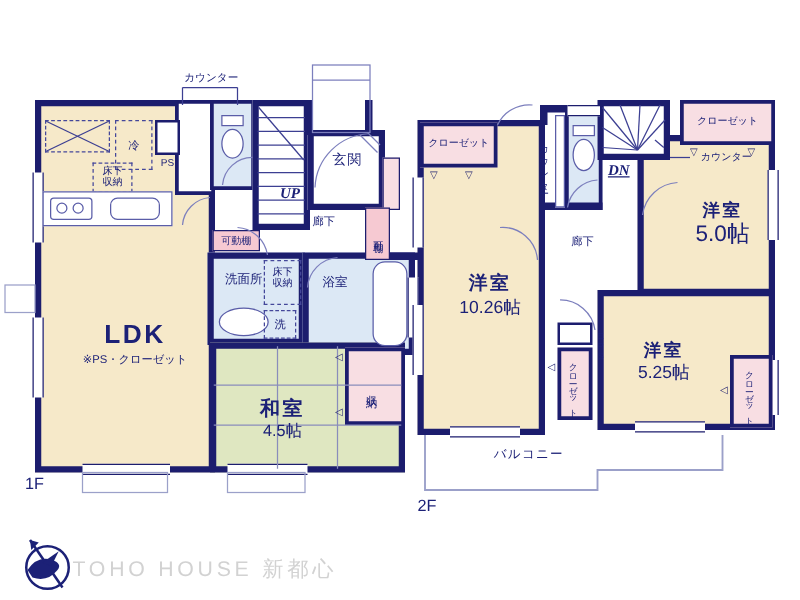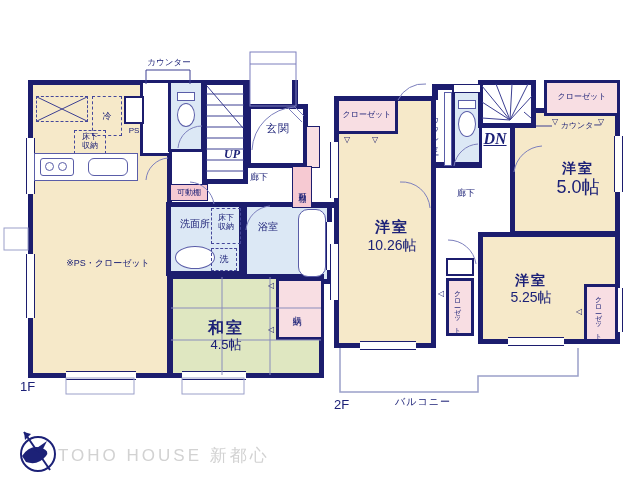--- a/index.html
+++ b/index.html
@@ -70,20 +70,21 @@
   <div class="furn dash" style="left:211px;top:248px;width:26px;height:23px;"></div>
   <div class="furn fixture" style="left:298px;top:209px;width:28px;height:68px;border-radius:10px;"></div>
   <div class="furn pinklabel" style="left:170px;top:184px;width:38px;height:17px;">
     <span class="label" style="position:static;font-size:8px;">可動棚</span>
   </div>
   <div class="furn pinklabel" style="left:292px;top:166px;width:20px;height:42px;">
     <span class="label v" style="position:static;font-size:8px;">可動棚</span>
   </div>
 
   <div class="label" style="left:52px;top:256px;width:112px;">
+    <div style="font-size:21px;font-weight:bold;letter-spacing:2px;">LDK</div>
     <div style="font-size:9px;margin-top:2px;">※PS・クローゼット</div>
   </div>
   <div class="label" style="left:186px;top:319px;width:80px;">
     <div style="font-size:16px;font-weight:bold;letter-spacing:2px;">和室</div>
     <div style="font-size:13px;margin-top:1px;">4.5帖</div>
   </div>
   <div class="label" style="left:254px;top:122px;width:48px;font-size:11px;letter-spacing:1px;text-align:center;">玄関</div>
   <div class="label" style="left:242px;top:172px;width:34px;font-size:9px;">廊下</div>
   <div class="label" style="left:172px;top:218px;width:46px;font-size:10px;">洗面所</div>
   <div class="label" style="left:248px;top:221px;width:40px;font-size:10px;">浴室</div>
@@ -138,23 +139,23 @@
     <div style="font-size:14px;font-weight:bold;letter-spacing:2px;">洋室</div>
     <div style="font-size:14px;margin-top:1px;">5.25帖</div>
   </div>
   <div class="label" style="left:340px;top:110px;width:54px;font-size:8px;">クローゼット</div>
   <div class="label" style="left:552px;top:92px;width:60px;font-size:8px;">クローゼット</div>
   <div class="label v" style="left:453px;top:282px;height:52px;font-size:7px;">クローゼット</div>
   <div class="label v" style="left:594px;top:288px;height:52px;font-size:7px;">クローゼット</div>
   <div class="label v" style="left:430px;top:98px;height:66px;font-size:8px;">カウンター</div>
   <div class="label" style="left:552px;top:121px;width:58px;font-size:8px;">カウンター</div>
   <div class="label" style="left:450px;top:188px;width:32px;font-size:9px;">廊下</div>
-  <div class="label serif-i" style="left:482px;top:130px;width:26px;font-size:16px;text-decoration:underline;">DN</div>
+  <div class="label serif-i" style="left:482px;top:130px;width:26px;font-size:12px;text-decoration:underline;">DN</div>
   <div class="label v" style="left:476px;top:258px;height:40px;font-size:7px;">EPS</div>
-  <div class="label" style="left:388px;top:358px;width:70px;font-size:10px;letter-spacing:1px;margin-top:38px;">バルコニー</div>
+  <div class="label" style="left:388px;top:358px;width:70px;font-size:10px;letter-spacing:1px;">バルコニー</div>
   <div class="label" style="left:334px;top:398px;width:28px;font-size:13px;text-align:left;">2F</div>
   <div class="doormark" style="left:344px;top:136px;">▽</div>
   <div class="doormark" style="left:372px;top:136px;">▽</div>
   <div class="doormark" style="left:552px;top:118px;">▽</div>
   <div class="doormark" style="left:598px;top:118px;">▽</div>
   <div class="doormark" style="left:438px;top:290px;">◁</div>
   <div class="doormark" style="left:576px;top:308px;">◁</div>
 
   <svg class="lines" width="640" height="480" viewBox="0 0 640 480">
     <g stroke="#7c7fbd" stroke-width="1" fill="none">

